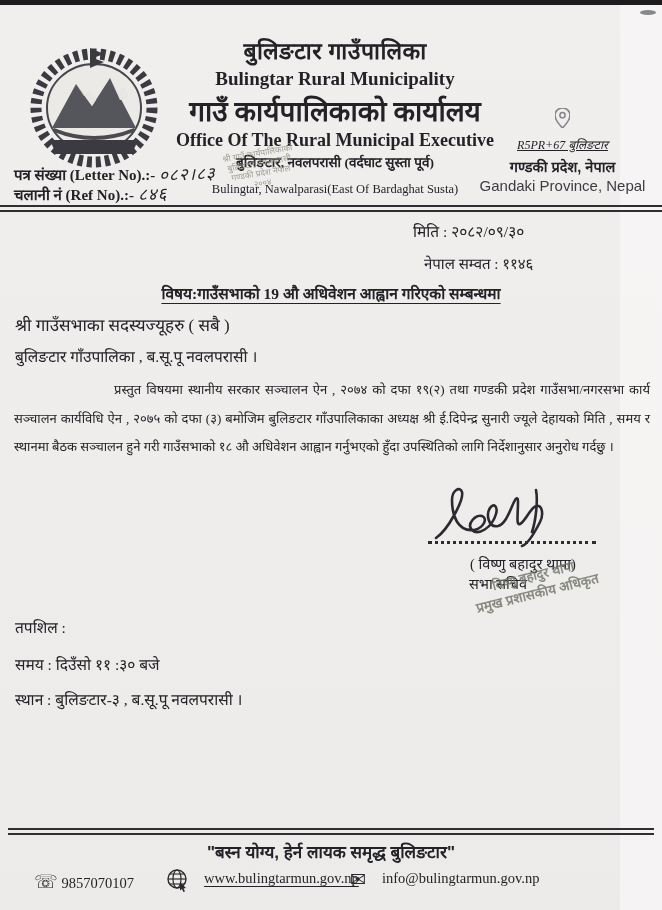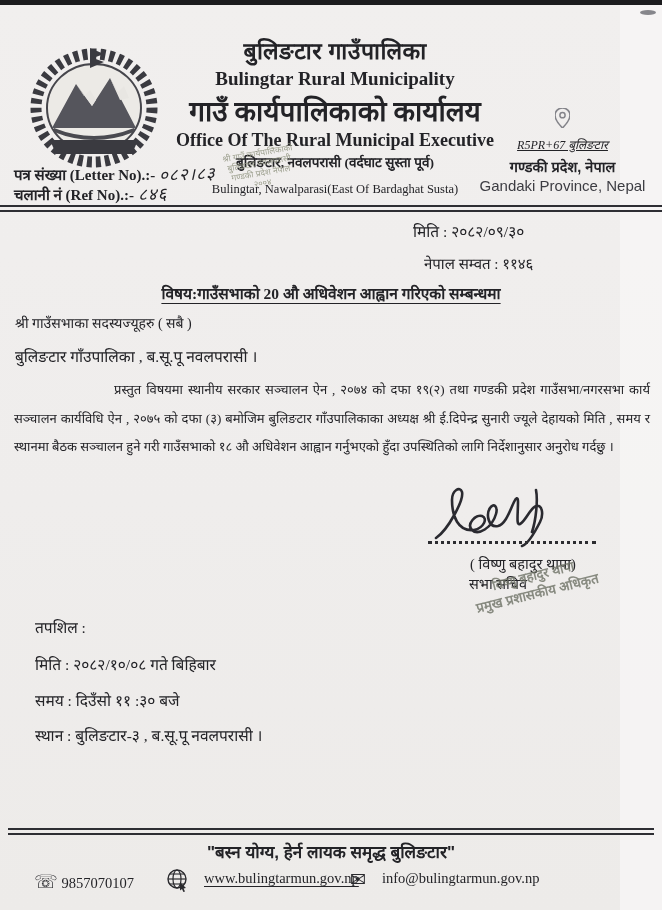--- a/index.html
+++ b/index.html
@@ -42,38 +42,38 @@
   .rule-hdr { position:absolute; left:0; top:205px; width:662px; }
   .rule-ftr { position:absolute; left:8px; top:828px; width:646px; }
 
   .dateline { position:absolute; left:413px; top:220px; font-size:15.5px; }
   .sambat  { position:absolute; left:424px; top:253px; font-size:15px; }
 
   .subject { position:absolute; left:0; top:282px; width:662px; text-align:center;
              font-size:15.5px; font-weight:bold; }
   .subject span { text-decoration:underline; text-underline-offset:4px; }
 
-  .addr1 { position:absolute; left:15px; top:313px; font-size:14px; }
+  .addr1 { position:absolute; left:15px; top:313px; font-size:17px; }
   .addr2 { position:absolute; left:15px; top:345px; font-size:15.5px; }
 
   .bodypar { position:absolute; left:14px; top:376px; width:636px; font-size:13px;
              line-height:28.5px; text-align:justify; text-indent:100px; }
 
   .sig-svg { position:absolute; left:418px; top:480px; width:190px; height:70px; }
   .dotline { position:absolute; left:428px; top:541px; width:168px; border-bottom:3px dotted #2c2c30; }
   .sig-name { position:absolute; left:433px; top:553px; width:180px; text-align:center; font-size:14.5px; }
   .sig-title { position:absolute; left:433px; top:573px; width:130px; text-align:center; font-size:14.5px; }
   .sstamp { position:absolute; left:430px; top:566px; width:210px; transform:rotate(-14deg);
             color:#6e7266; opacity:.8; text-align:center;
             font-family:"Liberation Sans","DejaVu Sans",sans-serif; font-weight:bold; }
   .sstamp .l1 { font-size:13px; }
   .sstamp .l2 { font-size:13.5px; }
 
   .details { position:absolute; left:15px; top:620px; font-size:15.5px; }
-  .details div { margin-bottom:20px; line-height:15px;margin-left:20px; }
+  .details div { margin-bottom:20px; line-height:15px; }
   .details .d-head { margin-bottom:22px; }
   .details .d-date { margin-bottom:21px; }
 
   .motto { position:absolute; left:0; top:840px; width:662px; text-align:center;
            font-size:17px; font-weight:bold; font-family:"Liberation Sans","DejaVu Sans",sans-serif; }
   .contacts { position:absolute; left:0; top:868px; width:612px; height:30px; font-size:14.5px; }
   .c-item { position:absolute; top:2px; }
   .c-phone { left:34px; }
   .c-globe { left:166px; top:0; }
   .c-web { left:204px; text-decoration:underline; text-underline-offset:3px; }
@@ -136,42 +136,41 @@
     <div>गण्डकी प्रदेश नेपाल</div>
     <div>२००४</div>
   </div>
 
   <div class="rule2 rule-hdr"></div>
 
   <div class="dateline">मिति : २०८२/०९/३०</div>
   <div class="sambat">नेपाल सम्वत : ११४६</div>
 
   <div class="subject">
-    <span>विषय:गाउँसभाको 20 औ अधिवेशन आह्वान गरिएको सम्बन्धमा</span>
+    <span>विषय:गाउँसभाको 19 औ अधिवेशन आह्वान गरिएको सम्बन्धमा</span>
   </div>
 
   <div class="addr1">श्री गाउँसभाका सदस्यज्यूहरु ( सबै )</div>
   <div class="addr2">बुलिङटार गाँउपालिका , ब.सू.पू नवलपरासी ।</div>
 
   <div class="bodypar">प्रस्तुत विषयमा स्थानीय सरकार सञ्चालन ऐन , २०७४ को दफा १९(२) तथा गण्डकी प्रदेश गाउँसभा/नगरसभा कार्य सञ्चालन कार्यविधि ऐन , २०७५ को दफा (३) बमोजिम बुलिङटार गाँउपालिकाका अध्यक्ष श्री ई.दिपेन्द्र सुनारी ज्यूले देहायको मिति , समय र स्थानमा बैठक सञ्चालन हुने गरी गाउँसभाको १८ औ अधिवेशन आह्वान गर्नुभएको हुँदा उपस्थितिको लागि निर्देशानुसार अनुरोध गर्दछु ।</div>
 
   <svg class="sig-svg" viewBox="0 0 190 70">
     <path d="M18,58 C30,50 46,20 44,12 C42,6 34,10 34,20 C34,36 40,52 56,50 C66,48 70,38 64,36 C58,34 48,44 54,50 C60,56 74,48 78,34 C80,27 76,22 72,28 C68,34 70,48 80,46 C88,44 92,30 96,22 C98,18 100,16 100,22 C100,34 98,46 102,44 C108,41 112,28 118,26 C124,24 126,34 122,42 C118,50 110,64 104,66 M118,10 C120,20 118,40 114,52" fill="none" stroke="#2a2a30" stroke-width="2.6" stroke-linecap="round"></path>
   </svg>
   <div class="dotline"></div>
   <div class="sig-name">( विष्णु बहादुर थापा)</div>
   <div class="sig-title">सभा सचिव</div>
   <div class="sstamp">
     <div class="l1">विष्णु बहादुर थापा</div>
     <div class="l2">प्रमुख प्रशासकीय अधिकृत</div>
   </div>
 
   <div class="details">
     <div class="d-head">तपशिल :</div>
-    <div class="d-date">मिति : २०८२/१०/०८ गते बिहिबार</div>
     <div>समय : दिउँसो ११ :३० बजे</div>
     <div>स्थान : बुलिङटार-३ , ब.सू.पू नवलपरासी ।</div>
   </div>
 
   <div class="rule2 rule-ftr"></div>
   <div class="motto">"बस्न योग्य, हेर्न लायक समृद्ध बुलिङटार"</div>
   <div class="contacts">
     <span class="c-item c-phone"><span class="icon-glyph">☏</span>
       <span>9857070107</span></span>
     <svg class="c-item c-globe" width="24" height="24" viewBox="0 0 24 24">

